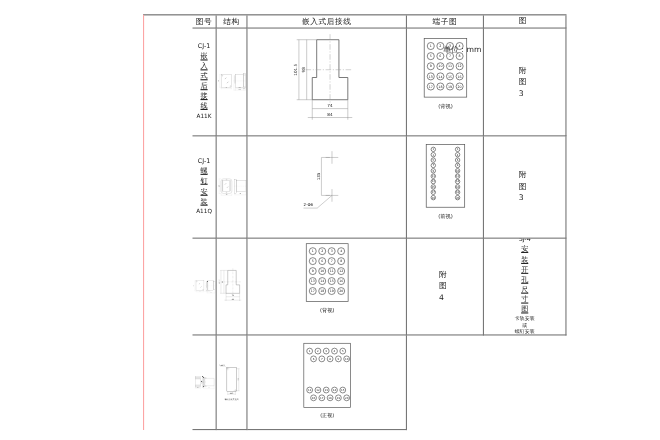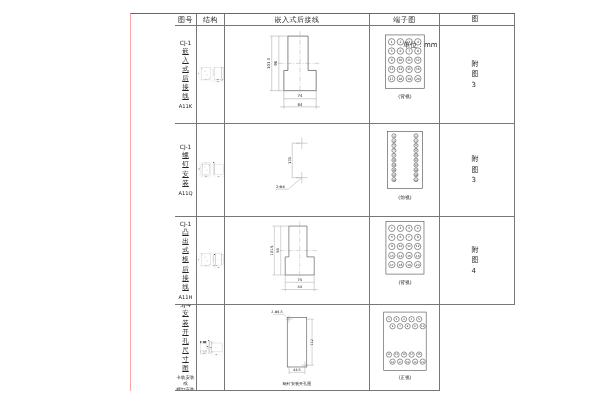--- a/index.html
+++ b/index.html
@@ -289,25 +289,20 @@
           <text x="50" y="59.436" text-anchor="middle" font-size="2.6" fill="#333">20</text>
         </g>
       <text class="cap" text-anchor="middle" x="38" y="79">(前视)</text>
     </svg>
   </div>
 
   <div class="cell">
     <div class="vtext">附图3</div>
   </div>
   <div class="cell">
-    <div class="model">CJ-1</div>
-    <div class="vtext2">凸出式板后接线</div>
-    <div class="code">A11H</div>
-  </div>
-  <div class="cell">
     <svg viewBox="0 0 145 96" preserveAspectRatio="xMidYMid meet">
       <g>
         <rect class="ln" x="22" y="12" width="50" height="62"></rect>
         <circle class="ln" cx="27.5" cy="17.5" r="2.3"></circle>
         <circle class="ln" cx="66.5" cy="68.5" r="2.3"></circle>
         <line class="lnf" x1="40" y1="34" x2="47" y2="27"></line>
         <line class="lnf" x1="50" y1="54" x2="57" y2="47"></line>
         <line class="thin" x1="13" y1="12" x2="22" y2="12"></line>
         <line class="thin" x1="13" y1="74" x2="22" y2="74"></line>
         <line class="thin" x1="15" y1="12" x2="15" y2="74"></line>

